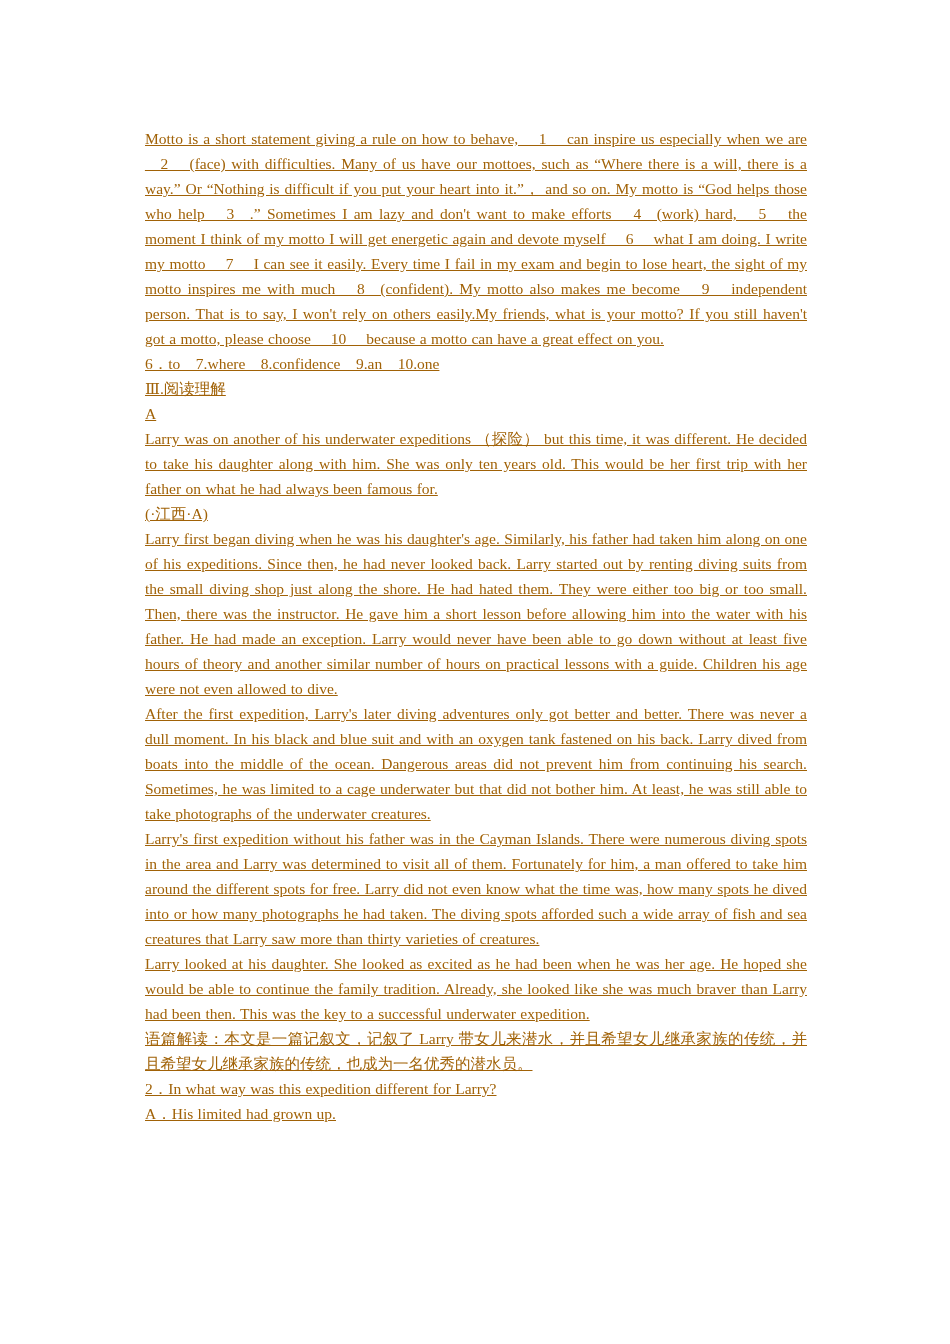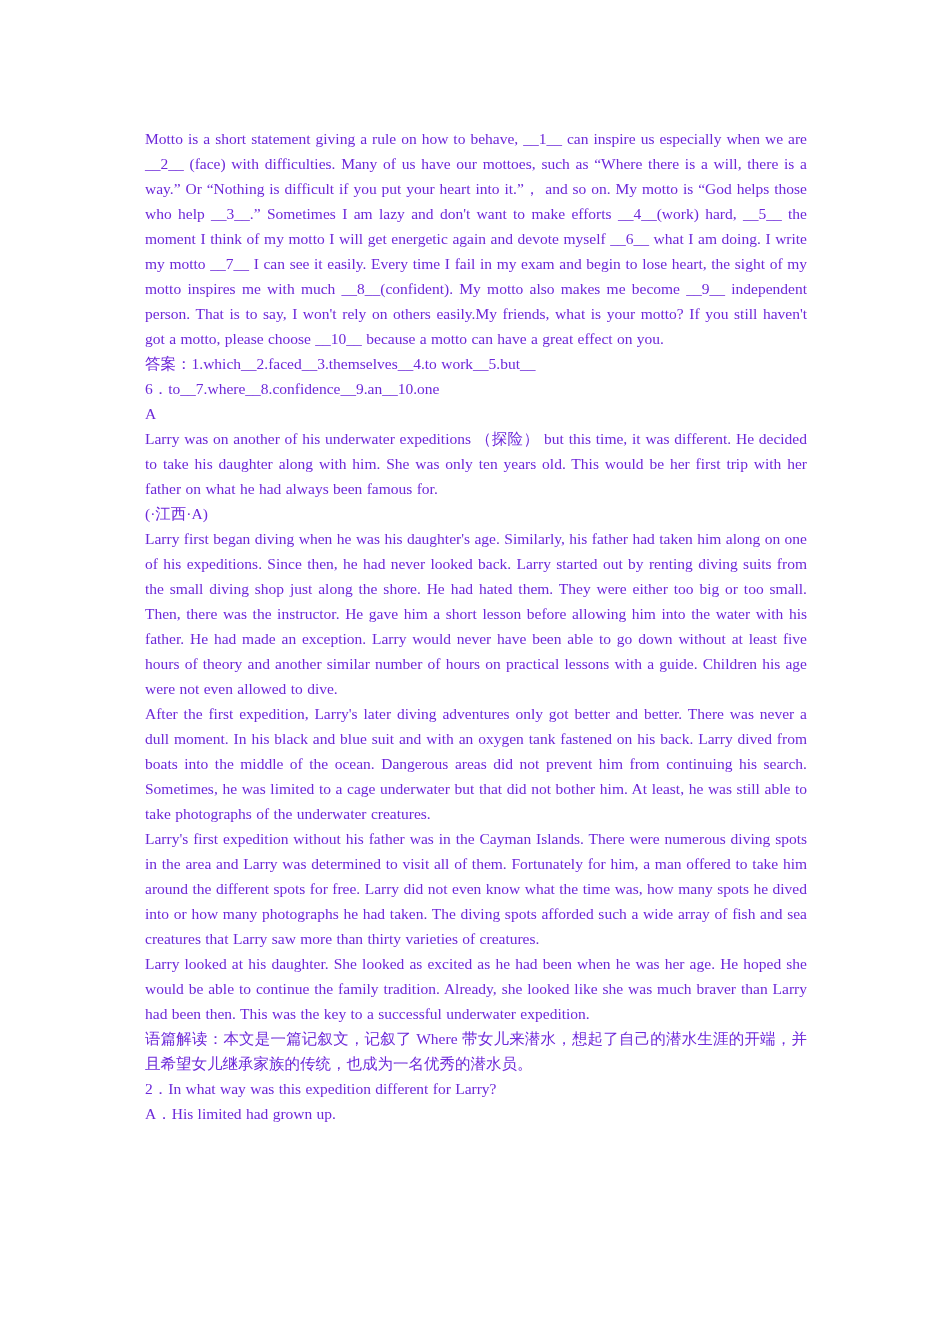--- a/index.html
+++ b/index.html
@@ -14,42 +14,43 @@
   }
   .page {
     box-sizing: border-box;
     width: 950px;
     height: 1344px;
     background: #ffffff;
     padding: 126px 143px 0 145px;
     font-family: "Liberation Serif", "DejaVu Serif", serif;
     font-size: 15.5px;
     line-height: 25px;
-    color: #6d28d9;
+    color: #a16207;
+    text-decoration: underline;
   }
   .para {
     margin: 0;
     padding: 0;
     word-spacing: 0.5px;
   }
   .just {
     text-align: justify;
     text-justify: inter-word;
   }
 </style>
 </head>
 <body>
 
 <div class="page">
   <p class="para just">Motto is a short statement giving a rule on how to behave, __1__ can inspire us especially when we are __2__ (face) with difficulties. Many of us have our mottoes, such as “Where there is a will, there is a way.” Or “Nothing is difficult if you put your heart into it.”，  and so on. My motto is “God helps those who help __3__.” Sometimes I am lazy and don't want to make efforts __4__(work) hard, __5__ the moment I think of my motto I will get energetic again and devote myself __6__ what I am doing. I write my motto __7__ I can see it easily. Every time I fail in my exam and begin to lose heart, the sight of my motto inspires me with much __8__(confident). My motto also makes me become __9__ independent person. That is to say, I won't rely on others easily.My friends, what is your motto? If you still haven't got a motto, please choose __10__ because a motto can have a great effect on you.</p>
-  <p class="para">答案：1.which__2.faced__3.themselves__4.to work__5.but__</p>
   <p class="para">6．to__7.where__8.confidence__9.an__10.one</p>
+  <p class="para">Ⅲ.阅读理解</p>
   <p class="para">A</p>
   <p class="para just">Larry was on another of his underwater expeditions （探险） but this time, it was different. He decided to take his daughter along with him. She was only ten years old. This would be her first trip with her father on what he had always been famous for.</p>
   <p class="para">(·江西·A)</p>
   <p class="para just">Larry first began diving when he was his daughter's age. Similarly, his father had taken him along on one of his expeditions. Since then, he had never looked back. Larry started out by renting diving suits from the small diving shop just along the shore. He had hated them. They were either too big or too small. Then, there was the instructor. He gave him a short lesson before allowing him into the water with his father. He had made an exception. Larry would never have been able to go down without at least five hours of theory and another similar number of hours on practical lessons with a guide. Children his age were not even allowed to dive.</p>
   <p class="para just">After the first expedition, Larry's later diving adventures only got better and better. There was never a dull moment. In his black and blue suit and with an oxygen tank fastened on his back. Larry dived from boats into the middle of the ocean. Dangerous areas did not prevent him from continuing his search. Sometimes, he was limited to a cage underwater but that did not bother him. At least, he was still able to take photographs of the underwater creatures.</p>
   <p class="para just">Larry's first expedition without his father was in the Cayman Islands. There were numerous diving spots in the area and Larry was determined to visit all of them. Fortunately for him, a man offered to take him around the different spots for free. Larry did not even know what the time was, how many spots he dived into or how many photographs he had taken. The diving spots afforded such a wide array of fish and sea creatures that Larry saw more than thirty varieties of creatures.</p>
   <p class="para just">Larry looked at his daughter. She looked as excited as he had been when he was her age. He hoped she would be able to continue the family tradition. Already, she looked like she was much braver than Larry had been then. This was the key to a successful underwater expedition.</p>
-  <p class="para just">语篇解读：本文是一篇记叙文，记叙了 Where 带女儿来潜水，想起了自己的潜水生涯的开端，并且希望女儿继承家族的传统，也成为一名优秀的潜水员。</p>
+  <p class="para just">语篇解读：本文是一篇记叙文，记叙了 Larry 带女儿来潜水，并且希望女儿继承家族的传统，并且希望女儿继承家族的传统，也成为一名优秀的潜水员。</p>
   <p class="para">2．In what way was this expedition different for Larry?</p>
   <p class="para">A．His limited had grown up.</p>
 </div>
 
 </body></html>

